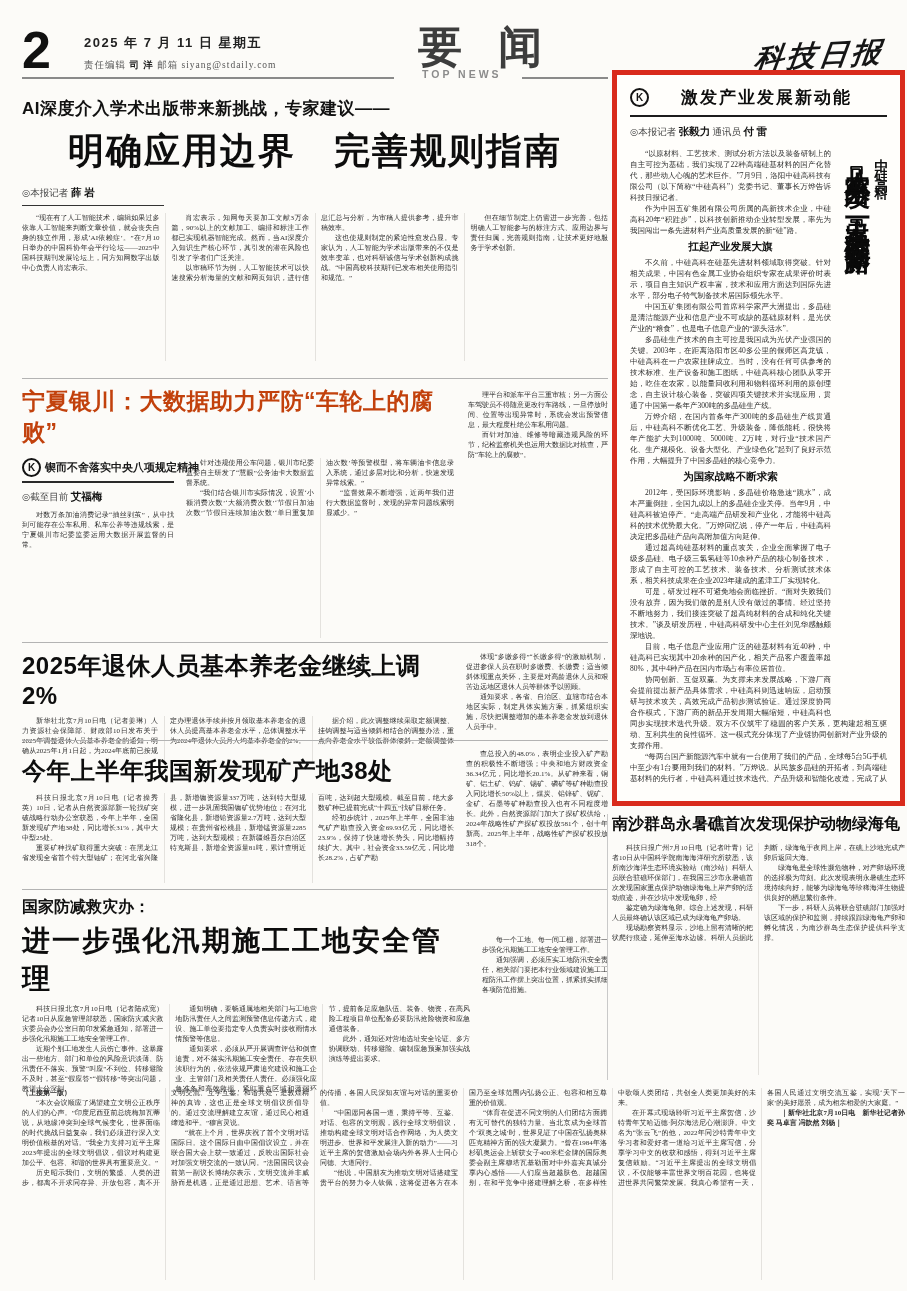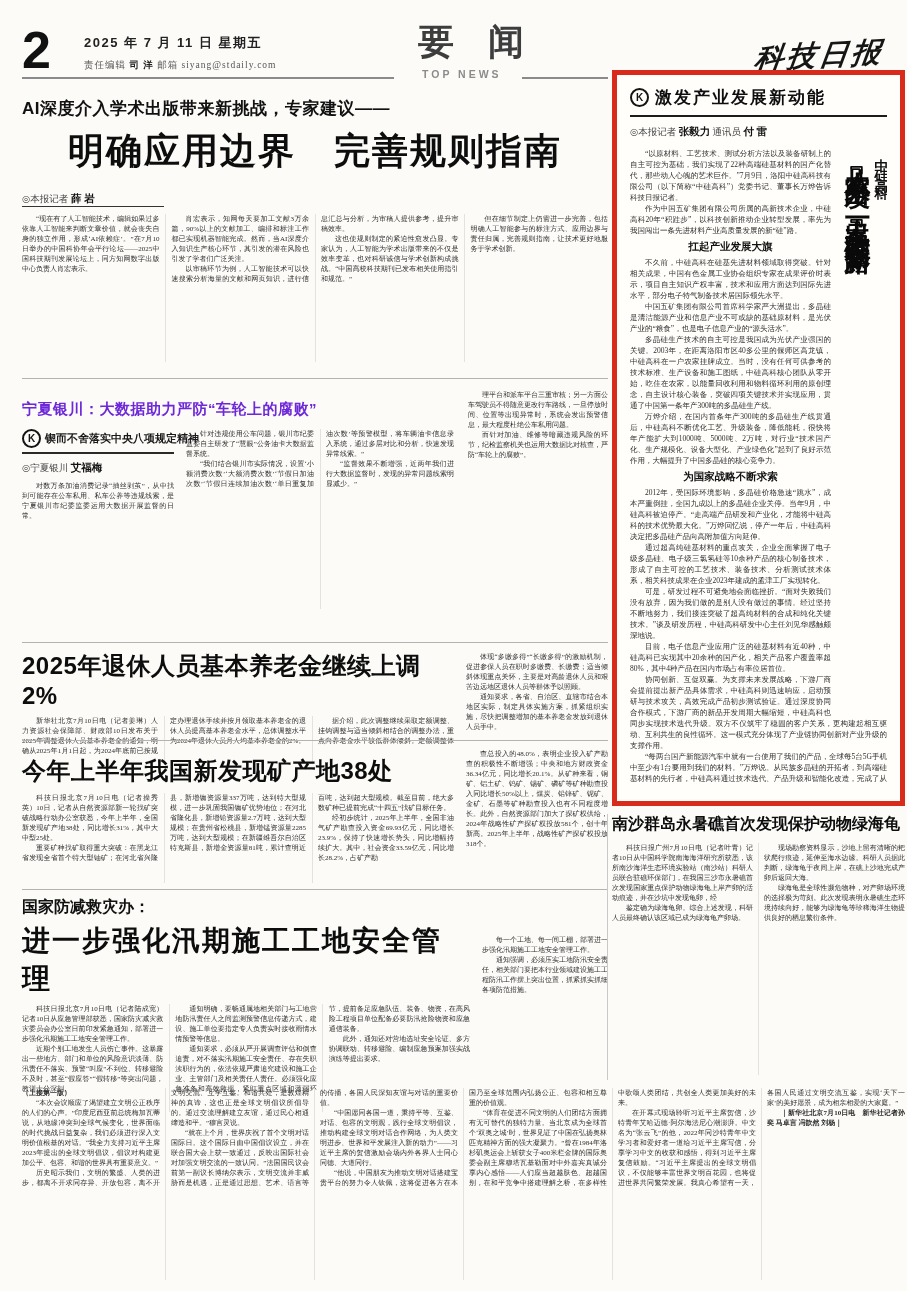--- a/index.html
+++ b/index.html
@@ -10,21 +10,21 @@
   
   .masthead{position:absolute;left:22px;top:28px;width:863px;height:56px;}
   .pagenum{position:absolute;left:0;top:-4px;font-size:52px;line-height:52px;font-weight:900;
            font-family:"Liberation Sans","DejaVu Sans",sans-serif;color:#111;}
   .dateblock{position:absolute;left:62px;top:6px;}
   .m-date{font-size:13px;font-weight:bold;letter-spacing:1.5px;font-family:"Liberation Sans",sans-serif;}
   .m-editor{font-size:9.5px;color:#555;margin-top:7px;letter-spacing:1px;}
   .m-editor b{color:#222;}
   .rule-l{position:absolute;left:0;top:49px;width:372px;border-top:2px solid #8a8a8a;}
   .rule-r{position:absolute;left:500px;top:49px;width:86px;border-top:2px solid #8a8a8a;}
-  .section-cn{position:absolute;left:396px;top:-10px;font-size:36px;font-weight:900;letter-spacing:12px;
+  .section-cn{position:absolute;left:396px;top:-10px;font-size:44px;font-weight:900;letter-spacing:12px;
               color:#3d3d3d;font-family:"Liberation Sans",sans-serif;}
   .section-en{position:absolute;left:400px;top:40px;font-size:10.5px;font-weight:bold;color:#8b8b8b;
               letter-spacing:3px;font-family:"Liberation Sans",sans-serif;}
   .mast-logo{position:absolute;right:2px;top:8px;font-size:29px;font-weight:bold;font-style:italic;
              letter-spacing:3px;color:#161616;transform:skewX(-10deg) rotate(-3deg);}
 
   
   p{margin:0;text-indent:2em;text-align:justify;}
   .body-txt{font-size:7px;line-height:10px;color:#2e2e2e;overflow:hidden;}
   .side-col{font-size:7px;line-height:10px;color:#2e2e2e;overflow:hidden;}
@@ -37,28 +37,28 @@
   .byline b{font-size:10.5px;color:#111;}
   .subhead{text-indent:0;text-align:center;font-weight:bold;font-size:10.5px;margin:5px 0;
            font-family:Liberation Serif, serif;color:#111;}
   .lead-tag{text-indent:0;font-weight:bold;}
   .signoff{font-weight:bold;}
 
   
   .ai{position:absolute;left:22px;top:97px;width:586px;height:276px;}
   .ai-kicker{font-size:17px;font-weight:bold;color:#111;letter-spacing:0.5px;}
   .ai-head{margin-top:7px;text-align:center;font-size:36px;font-weight:900;letter-spacing:2px;color:#0d0d0d;}
-  .ai-byrow{margin-top:16px;width:142px;border-bottom:1.5px solid #333;}
+  .ai-byrow{margin-top:10px;width:142px;border-bottom:1.5px solid #333;padding-bottom:5px;}
   .ai-body{margin-top:7px;height:148px;column-count:4;column-gap:12px;column-rule:1px solid #e4e2de;}
 
   
   .yc{position:absolute;left:22px;top:386px;width:586px;height:252px;display:flex;}
   .yc-left{width:432px;}
   .yc-right{width:140px;margin-left:14px;padding-top:4px;}
-  .yc-head{font-size:15px;font-weight:900;letter-spacing:0.5px;color:#6d28d9;margin-top:14px;}
+  .yc-head{font-size:23px;font-weight:900;letter-spacing:0.5px;color:#c2410c;}
   .yc-mid{display:flex;margin-top:10px;height:180px;overflow:hidden;}
   .yc-colA{width:152px;flex:0 0 auto;}
   .yc-badge{display:flex;align-items:center;gap:4px;border-bottom:2px solid #2a2a2a;padding-bottom:4px;
             font-size:11px;font-weight:bold;color:#1a1a1a;font-family:"Liberation Sans",sans-serif;white-space:nowrap;}
   .yc-byline{margin:7px 0 6px 0;}
   .yc-colB{flex:1;margin-left:12px;column-count:2;column-gap:12px;column-rule:1px solid #e4e2de;}
 
   
   .art-flex{position:absolute;left:22px;display:flex;}
   .pension{top:650px;width:586px;height:86px;}
@@ -69,21 +69,21 @@
   .mid-head{font-size:24px;font-weight:900;letter-spacing:0.5px;color:#0d0d0d;}
   .cols3{margin-top:6px;column-count:3;column-gap:12px;column-rule:1px solid #e4e2de;}
   .flood-kicker{font-size:16px;font-weight:bold;color:#111;}
   .flood-head{font-size:28px;font-weight:900;letter-spacing:2px;color:#0d0d0d;margin-top:4px;}
 
   
   .redbox{position:absolute;left:612px;top:70px;width:293px;height:736px;box-sizing:border-box;
           border:5px solid #d92b1c;background:#fffefb;padding:11px 13px;}
   .sx-badge{display:flex;align-items:center;gap:6px;border-bottom:2px solid #1c1c1c;padding-bottom:6px;}
   .sx-badge-title{font-size:17px;font-weight:900;letter-spacing:2px;color:#0e0e0e;
-                  font-family:"Liberation Sans",sans-serif;}
+                  font-family:"Liberation Sans",sans-serif;margin-left:26px;}
   .sx-byline{margin-top:8px;}
   .sx-content{margin-top:9px;height:636px;font-size:7.5px;line-height:11px;color:#2e2e2e;overflow:hidden;}
   .sx-vert{float:right;height:562px;margin-left:9px;writing-mode:vertical-rl;text-align:start;}
   .vt-small{font-size:14px;font-weight:bold;letter-spacing:9px;color:#111;margin-bottom:4px;}
   .vt-big{font-size:26px;font-weight:900;line-height:36px;color:#0a0a0a;letter-spacing:3px;
           font-family:"Liberation Sans",sans-serif;}
 
   
   .turtle{position:absolute;left:612px;top:814px;width:293px;height:266px;}
   .turtle-head{font-size:16px;font-weight:900;color:#0d0d0d;letter-spacing:0;white-space:nowrap;}
@@ -136,21 +136,21 @@
   <div class="yc">
     <div class="yc-left">
       <div class="yc-head sans">宁夏银川：大数据助力严防“车轮上的腐败”</div>
       <div class="yc-mid">
         <div class="yc-colA">
           <div class="yc-badge">
             <span class="klogo">K</span>
             <span>锲而不舍落实中央八项规定精神</span>
           </div>
           <div class="yc-byline byline">
-            <span>◎宁夏银川</span>
+            <span>◎截至目前</span>
             <b>艾福梅</b>
           </div>
           <div class="body-txt" style="height:118px;">
               <p>对数万条加油消费记录“抽丝剥茧”，从中找到可能存在公车私用、私车公养等违规线索，是宁夏银川市纪委监委运用大数据开展监督的日常。</p>
             </div>
         </div>
         <div class="yc-colB body-txt">
             <p>针对违规使用公车问题，银川市纪委监委自主研发了“慧眼”公务油卡大数据监督系统。</p>
             <p>“我们结合银川市实际情况，设置‘小额消费次数’‘大额消费次数’‘节假日加油次数’‘节假日连续加油次数’‘单日重复加油次数’等预警模型，将车辆油卡信息录入系统，通过多层对比和分析，快速发现异常线索。”</p>
             <p>“监督效果不断增强，近两年我们进行大数据监督时，发现的异常问题线索明显减少。”</p>
@@ -249,20 +249,21 @@
     </div>
   </div>
 
   <div class="turtle">
     <div class="turtle-head sans">南沙群岛永暑礁首次发现保护动物绿海龟</div>
     <div class="turtle-body body-txt">
         <p>科技日报广州7月10日电（记者叶青）记者10日从中国科学院南海海洋研究所获悉，该所南沙海洋生态环境实验站（南沙站）科研人员联合驻礁环保部门，在我国三沙市永暑礁首次发现国家重点保护动物绿海龟上岸产卵的活动痕迹，并在沙坑中发现龟卵，经</p>
         <p>鉴定确为绿海龟卵。综合上述发现，科研人员最终确认该区域已成为绿海龟产卵场。</p>
         <p>现场勘察资料显示，沙地上留有清晰的耙状爬行痕迹，延伸至海水边缘。科研人员据此判断，绿海龟于夜间上岸，在礁上沙地完成产卵后返回大海。</p>
         <p>绿海龟是全球性濒危物种，对产卵场环境的选择极为苛刻。此次发现表明永暑礁生态环境持续向好，能够为绿海龟等珍稀海洋生物提供良好的栖息繁衍条件。</p>
+        <p>下一步，科研人员将联合驻礁部门加强对该区域的保护和监测，持续跟踪绿海龟产卵和孵化情况，为南沙群岛生态保护提供科学支撑。</p>
       </div>
   </div>
 
   <div class="contin">
       <p class="lead-tag">（上接第一版）</p>
       <p>“本次会议顺应了渴望建立文明公正秩序的人们的心声。”印度尼西亚前总统梅加瓦蒂说，从地缘冲突到全球气候变化，世界面临的时代挑战日益复杂，我们必须进行深入文明价值根基的对话。“我全力支持习近平主席2023年提出的全球文明倡议，倡议对构建更加公平、包容、和谐的世界具有重要意义。”</p>
       <p>历史昭示我们，文明的繁盛、人类的进步，都离不开求同存异、开放包容，离不开文明交流、互学互鉴。和谐共处，是敦煌精神的真谛，这也正是全球文明倡议所倡导的。通过交流理解建立友谊，通过民心相通缔造和平。”穆言灵说。</p>
       <p>“就在上个月，世界庆祝了首个文明对话国际日。这个国际日由中国倡议设立，并在联合国大会上获一致通过，反映出国际社会对加强文明交流的一致认同。”法国国民议会前第一副议长博纳尔表示，文明交流并非威胁而是机遇，正是通过思想、艺术、语言等的传播，各国人民深知友谊与对话的重要价值。</p>
       <p>“中国愿同各国一道，秉持平等、互鉴、对话、包容的文明观，践行全球文明倡议，推动构建全球文明对话合作网络，为人类文明进步、世界和平发展注入新的动力”——习近平主席的贺信激励会场内外各界人士同心同德、大道同行。</p>
       <p>“他说，中国朋友为推动文明对话搭建宝贵平台的努力令人钦佩，这将促进各方在本国乃至全球范围内弘扬公正、包容和相互尊重的价值观。</p>

